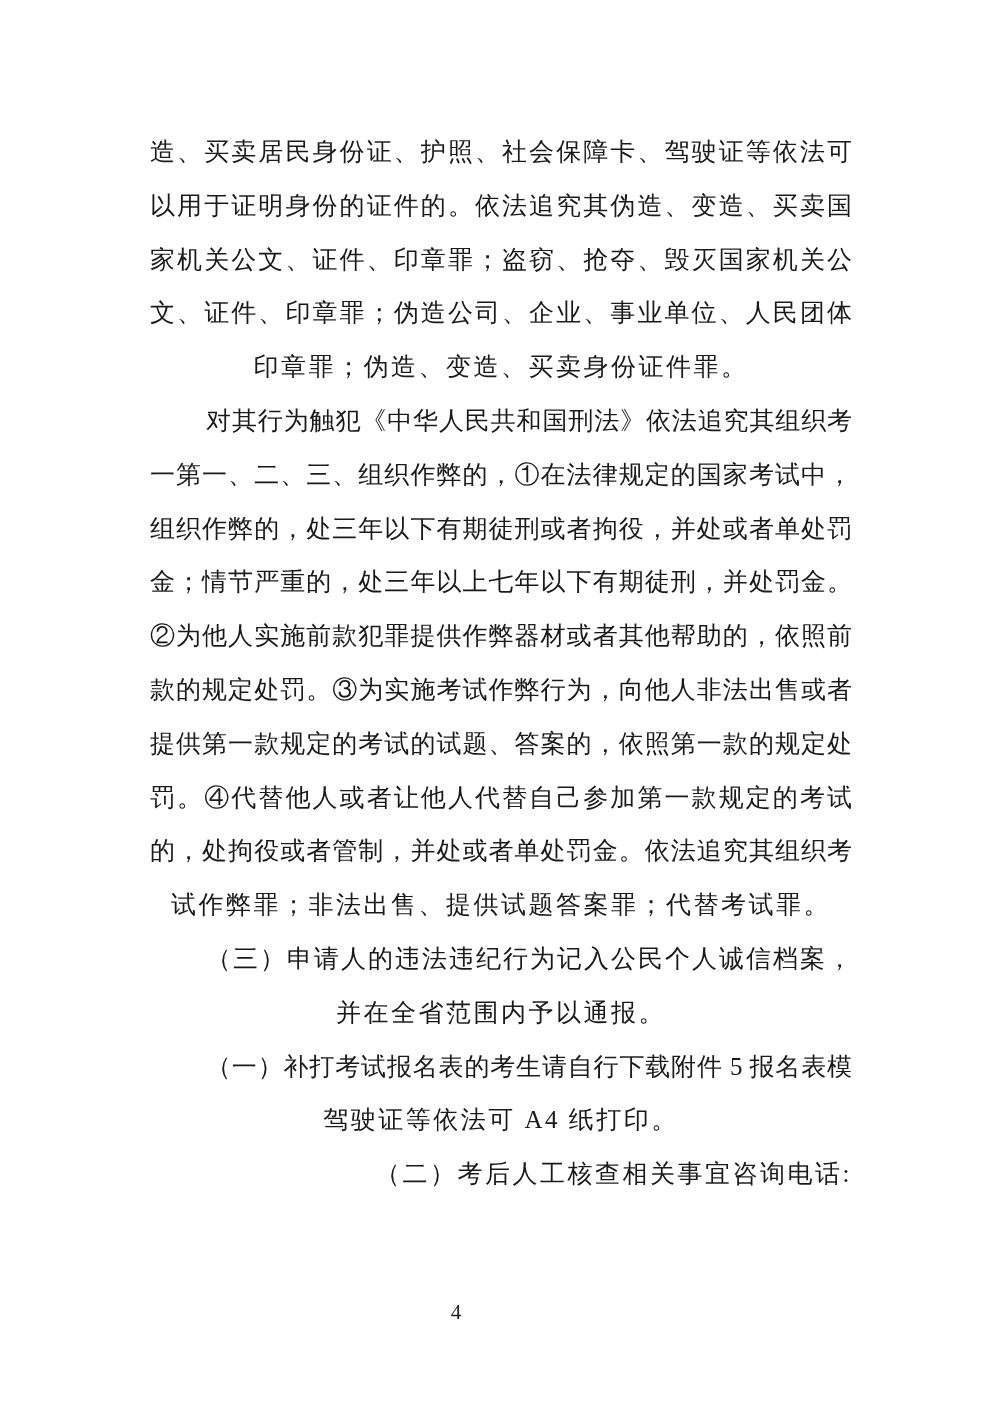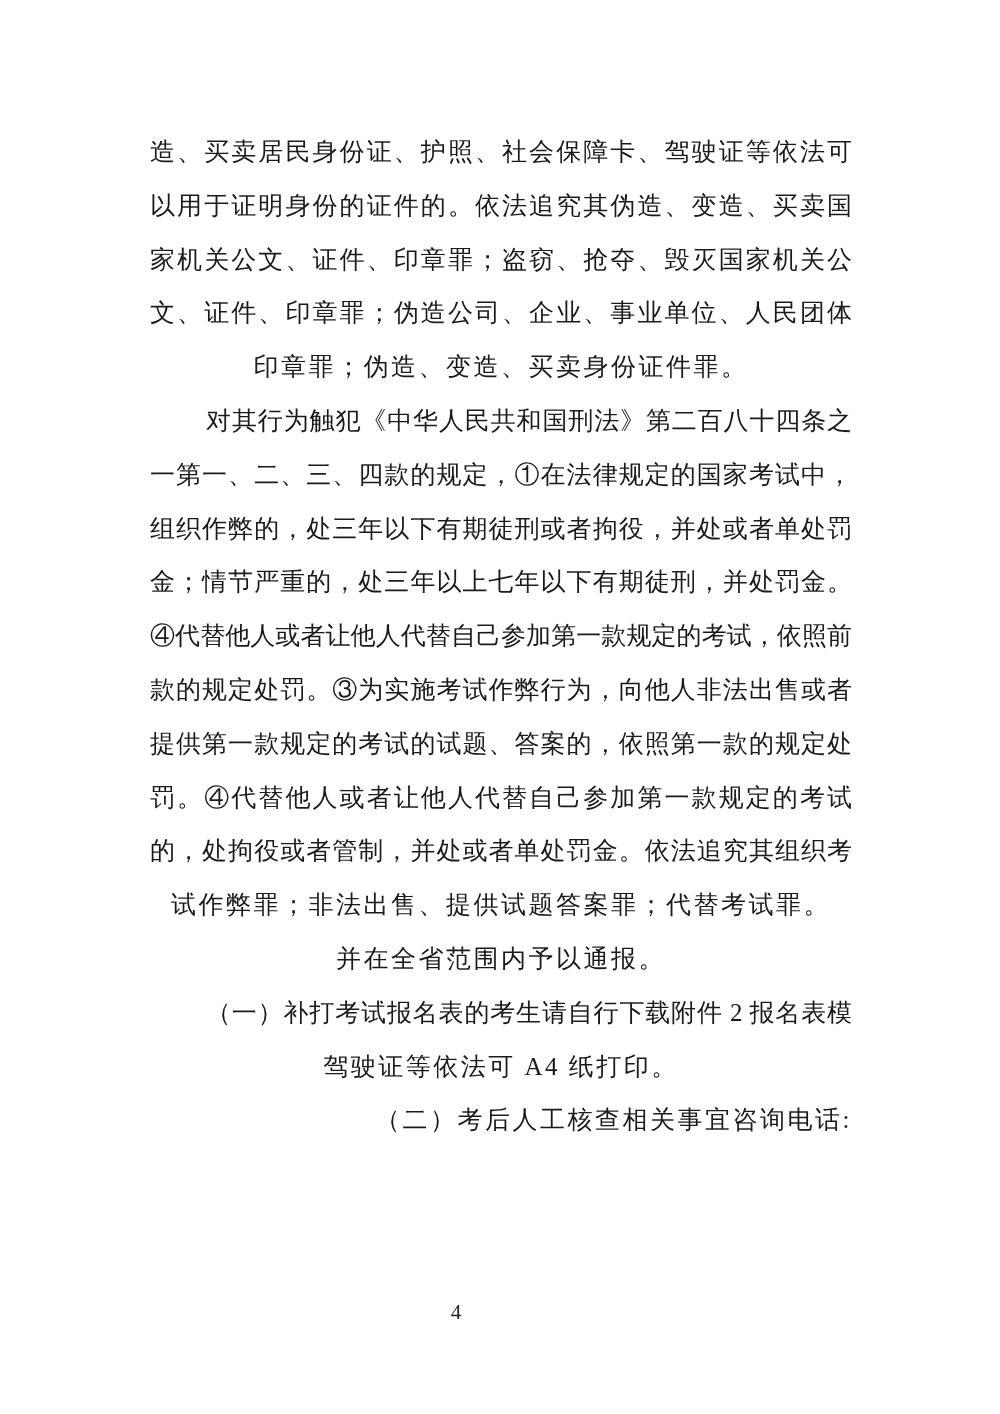--- a/index.html
+++ b/index.html
@@ -73,29 +73,30 @@
 </head>
 <body>
 
 <div class="page">
   <div class="text-block" id="doc-body">
       <div class="line full">造、买卖居民身份证、护照、社会保障卡、驾驶证等依法可</div>
       <div class="line full">以用于证明身份的证件的。依法追究其伪造、变造、买卖国</div>
       <div class="line full">家机关公文、证件、印章罪；盗窃、抢夺、毁灭国家机关公</div>
       <div class="line full">文、证件、印章罪；伪造公司、企业、事业单位、人民团体</div>
       <div class="line end">印章罪；伪造、变造、买卖身份证件罪。</div>
-      <div class="line full-indent">对其行为触犯《中华人民共和国刑法》第二百八十四条之</div>
-      <div class="line full">一第一、二、三、四款的规定，①在法律规定的国家考试中，</div>
+      <div class="line full-indent">对其行为触犯《中华人民共和国刑法》依法追究其组织考</div>
+      <div class="line full">一第一、二、三、组织作弊的，①在法律规定的国家考试中，</div>
       <div class="line full">组织作弊的，处三年以下有期徒刑或者拘役，并处或者单处罚</div>
       <div class="line full">金；情节严重的，处三年以上七年以下有期徒刑，并处罚金。</div>
-      <div class="line full">④代替他人或者让他人代替自己参加第一款规定的考试，依照前</div>
+      <div class="line full">②为他人实施前款犯罪提供作弊器材或者其他帮助的，依照前</div>
       <div class="line full">款的规定处罚。③为实施考试作弊行为，向他人非法出售或者</div>
       <div class="line full">提供第一款规定的考试的试题、答案的，依照第一款的规定处</div>
       <div class="line full">罚。④代替他人或者让他人代替自己参加第一款规定的考试</div>
       <div class="line full">的，处拘役或者管制，并处或者单处罚金。依法追究其组织考</div>
       <div class="line end">试作弊罪；非法出售、提供试题答案罪；代替考试罪。</div>
+      <div class="line full-indent">（三）申请人的违法违纪行为记入公民个人诚信档案，</div>
       <div class="line end">并在全省范围内予以通报。</div>
-      <div class="line full-indent">（一）补打考试报名表的考生请自行下载附件 2 报名表模</div>
+      <div class="line full-indent">（一）补打考试报名表的考生请自行下载附件 5 报名表模</div>
       <div class="line end">驾驶证等依法可 A4 纸打印。</div>
       <div class="line end-indent">（二）考后人工核查相关事宜咨询电话:</div>
     </div>
   <div class="page-number">4</div>
 </div>
 
 </body></html>

